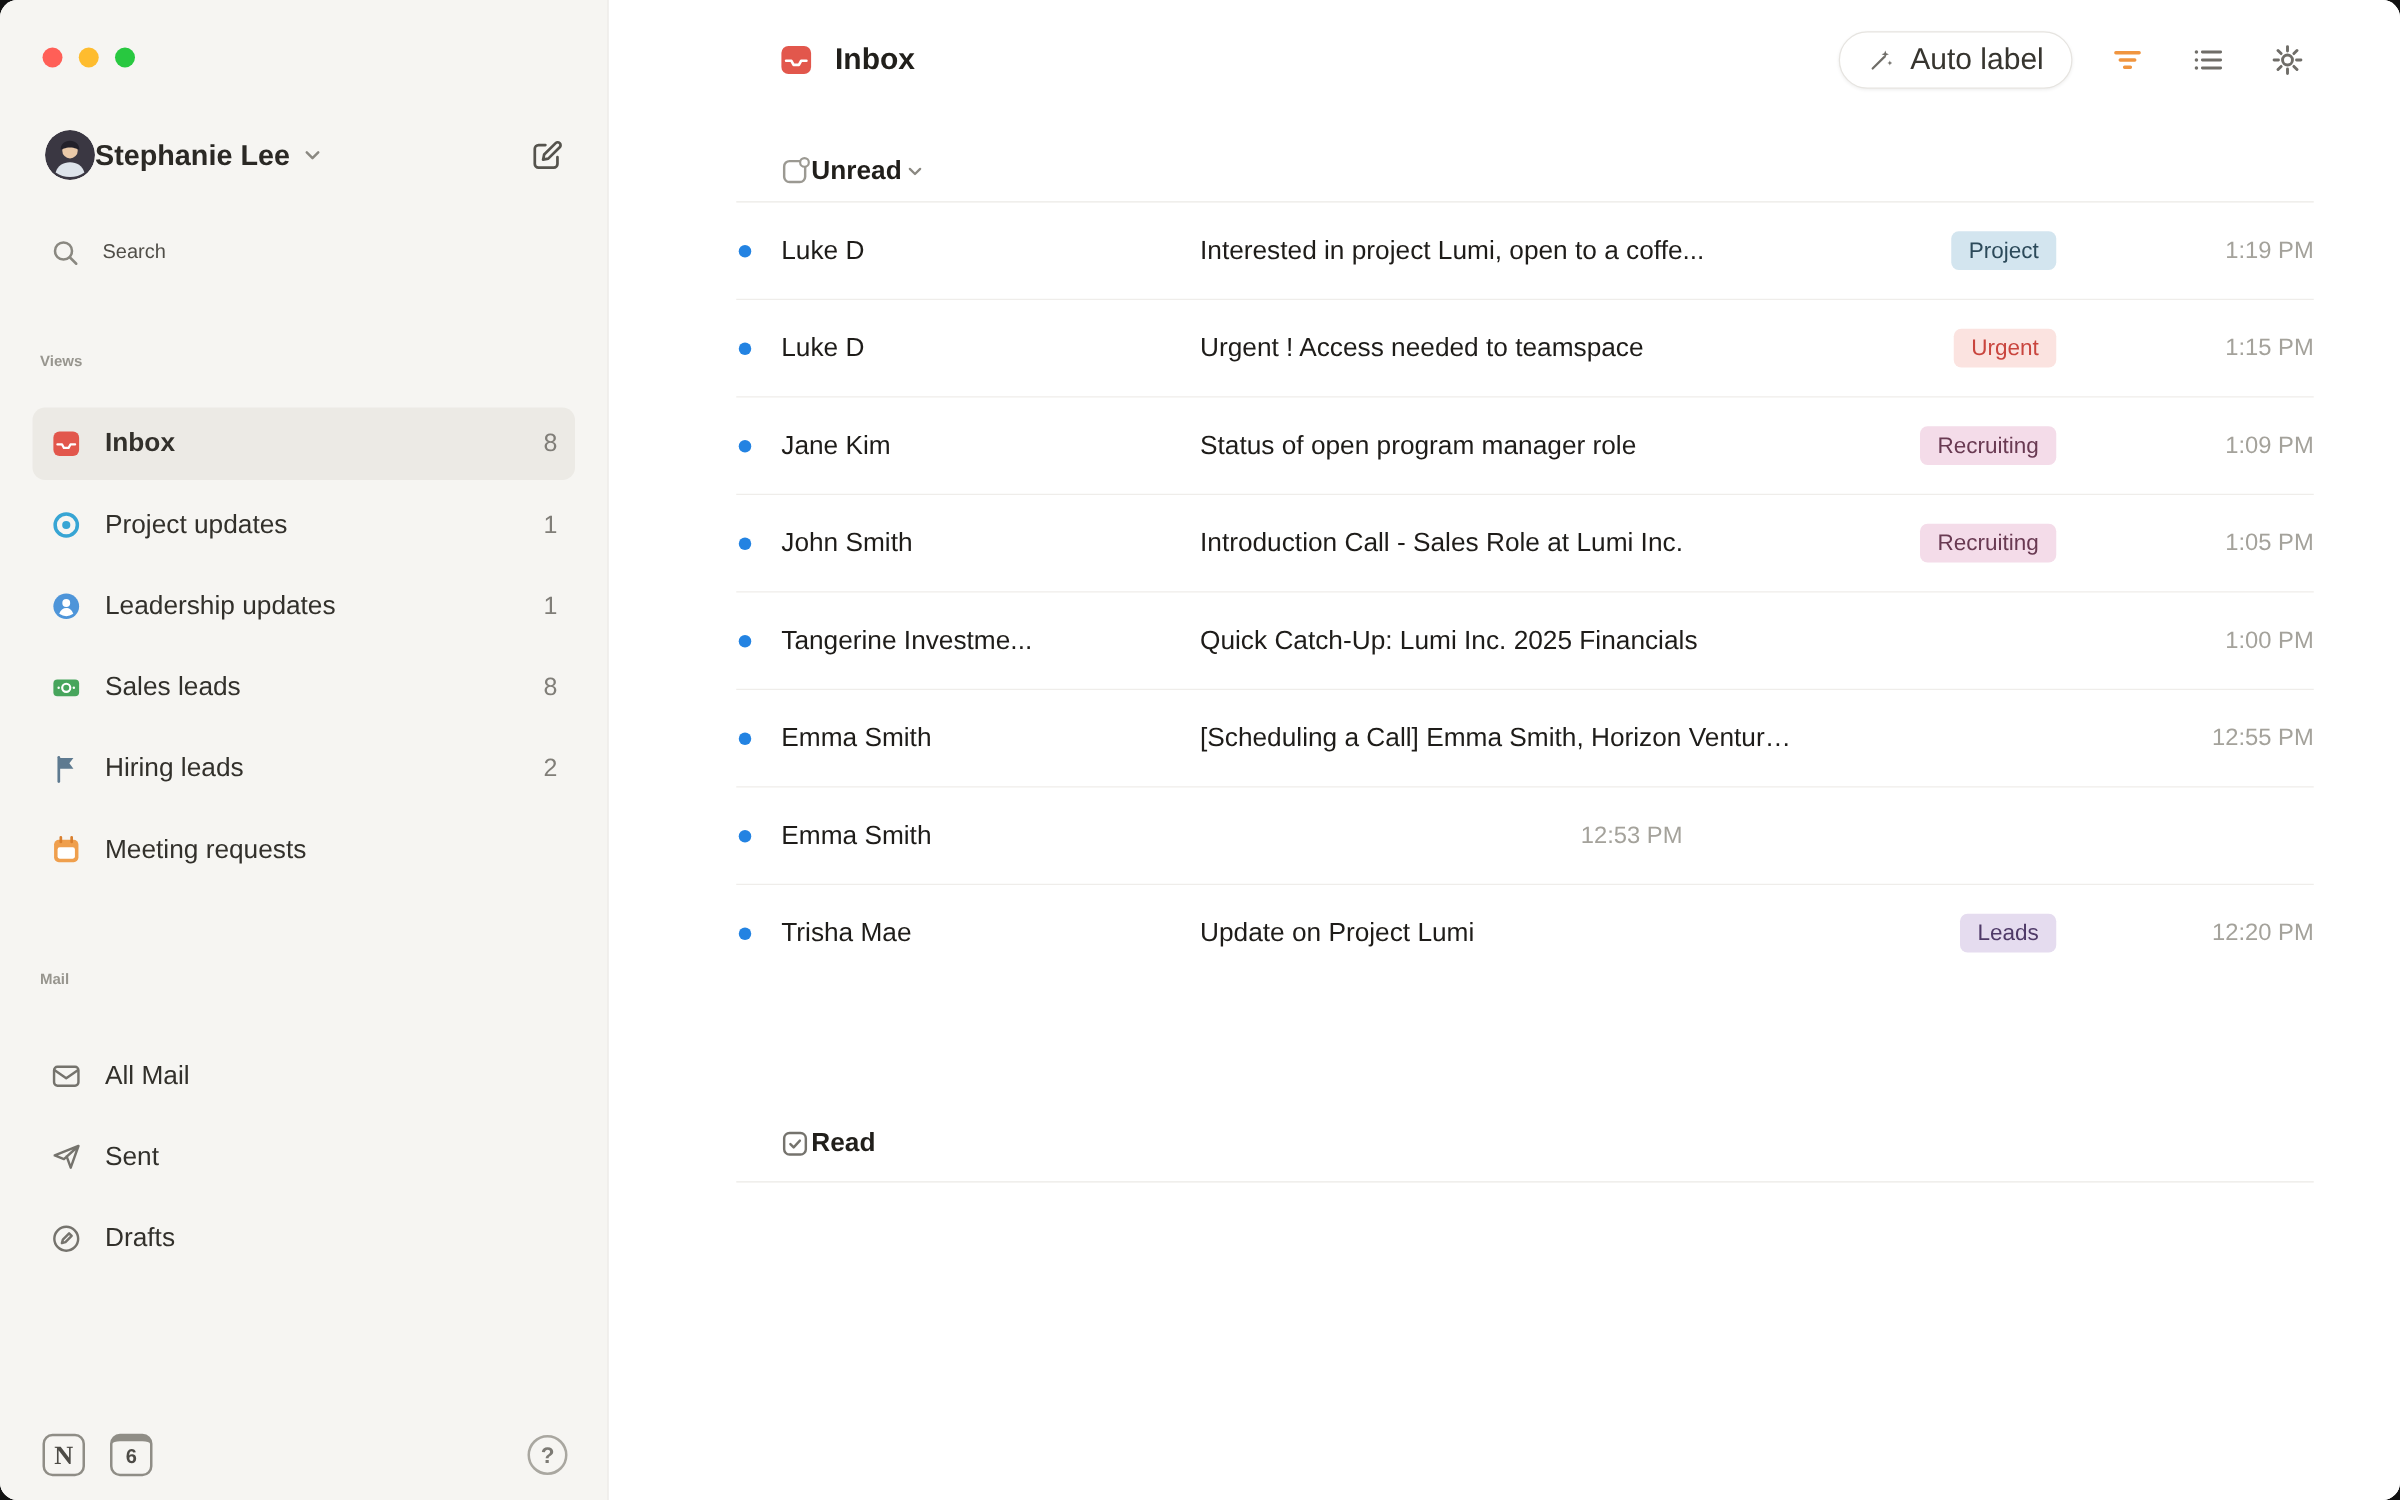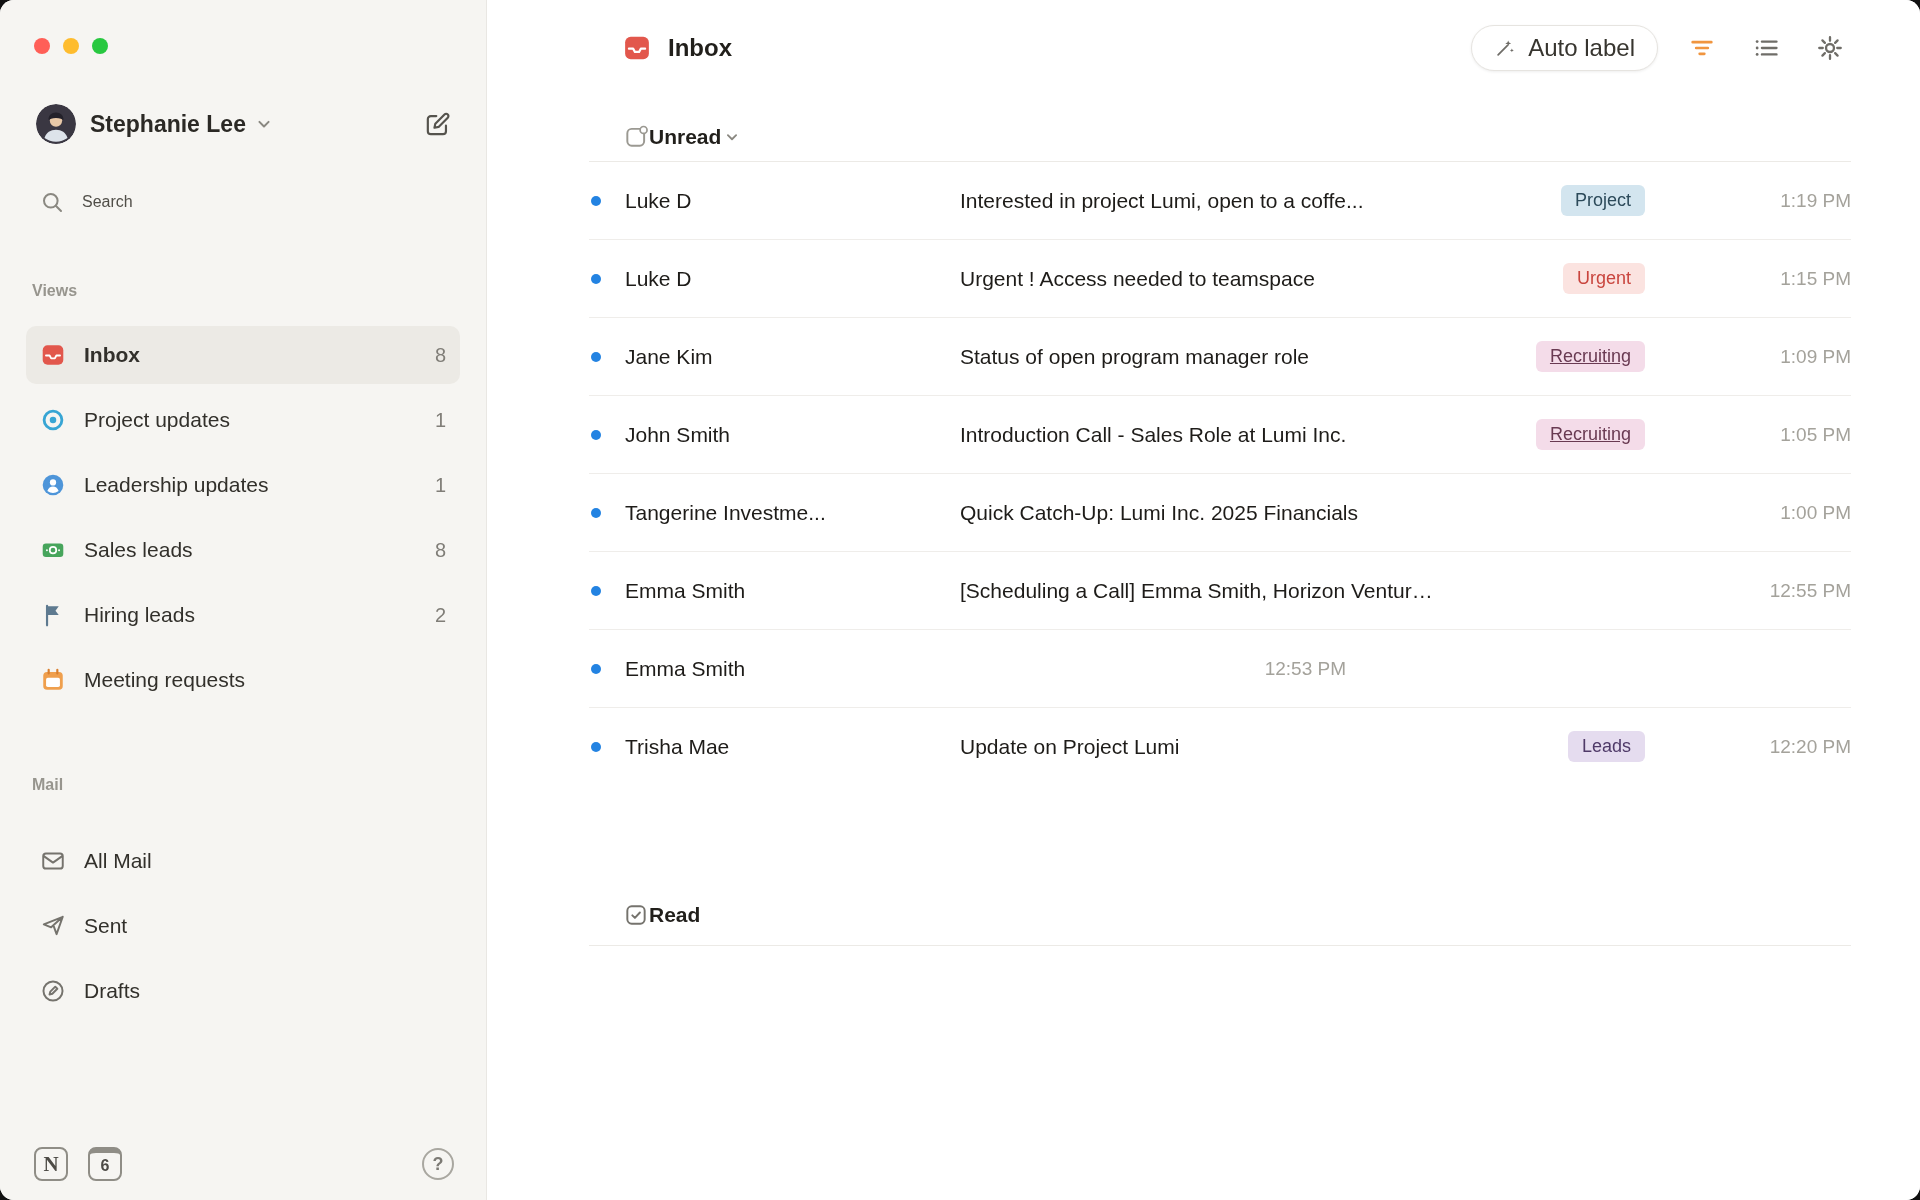--- a/index.html
+++ b/index.html
@@ -11,27 +11,27 @@
   
   .sidebar{width:487px;box-sizing:border-box;background:#F6F5F2;border-right:1px solid #E9E7E3;
     padding:0 26px 16px 26px;display:flex;flex-direction:column;flex:none;}
   .traffic{display:flex;gap:13px;padding:38px 0 0 8px;}
   .light{width:16px;height:16px;border-radius:50%;}
   .light.red{background:var(--traffic-red);}
   .light.yellow{background:var(--traffic-yellow);}
   .light.green{background:var(--traffic-green);}
   .user-row{display:flex;align-items:center;margin-top:48px;height:44px;padding-left:10px;}
   .avatar{width:40px;height:40px;border-radius:50%;overflow:hidden;flex:none;}
-  .user-name{font-size:23px;font-weight:700;margin-left:14px;color:#2B2925;}
+  .user-name{font-size:23px;font-weight:700;color:#2B2925;}
   .user-chev{width:20px;height:20px;margin-left:8px;}
   .compose{width:29px;height:29px;margin-left:auto;margin-right:8px;cursor:pointer;}
   .search-row{display:flex;align-items:center;gap:18px;margin-top:36px;height:40px;padding-left:14px;cursor:pointer;}
   .search-row .icon{width:24px;height:24px;}
   .search-row span.lbl{font-size:16px;color:#504E48;}
-  .section-label{margin-top:60px;height:22px;padding-left:6px;font-size:16px;font-weight:700;color:#97958E;}
+  .section-label{margin-top:60px;height:22px;padding-left:6px;font-size:12px;font-weight:700;color:#97958E;}
   .item-list{margin-top:22px;display:flex;flex-direction:column;}
   .item-list.mail{margin-top:34px;}
   .side-item{display:flex;align-items:center;height:58px;margin-bottom:7px;border-radius:10px;
     padding:0 14px;gap:18px;cursor:pointer;}
   .side-item.sel{background:#ECEAE5;}
   .side-item .icon{width:26px;height:26px;}
   .side-item .slabel{font-size:21px;font-weight:500;color:#32302B;}
   .side-item.sel .slabel{font-weight:700;}
   .side-item .count{margin-left:auto;font-size:20px;color:#807E78;}
   .sidebar-footer{margin-top:auto;display:flex;align-items:center;gap:20px;padding-left:8px;height:40px;}
@@ -69,21 +69,21 @@
   .email-row:last-child{border-bottom:none;}
   .dot{width:10px;height:10px;border-radius:50%;background:var(--accent-blue);margin-left:2px;flex:none;}
   .sender{width:335px;margin-left:24px;font-size:21px;font-weight:400;color:#1E1C19;
     white-space:nowrap;overflow:hidden;flex:none;}
   .subject{flex:1;font-size:21px;color:#1E1C19;white-space:nowrap;overflow:hidden;
     text-overflow:ellipsis;padding-right:24px;}
   .tagwrap{width:180px;display:flex;justify-content:flex-end;flex:none;}
   .tag{font-size:18px;font-weight:500;padding:5px 14px;border-radius:6px;white-space:nowrap;}
   .tag-project{background:var(--tag-project-bg);color:var(--tag-project-text);}
   .tag-urgent{background:var(--tag-urgent-bg);color:var(--tag-urgent-text);}
-  .tag-recruiting{background:var(--tag-recruiting-bg);color:var(--tag-recruiting-text);text-decoration:underline;}
+  .tag-recruiting{background:var(--tag-recruiting-bg);color:var(--tag-recruiting-text);}
   .tag-leads{background:var(--tag-leads-bg);color:var(--tag-leads-text);}
   .time{width:150px;margin-left:56px;text-align:right;font-size:19px;color:#A4A29B;flex:none;}
 </style>
 </head>
 <body>
 
 <div class="window">
 
   <aside class="sidebar">
     <div class="traffic">

